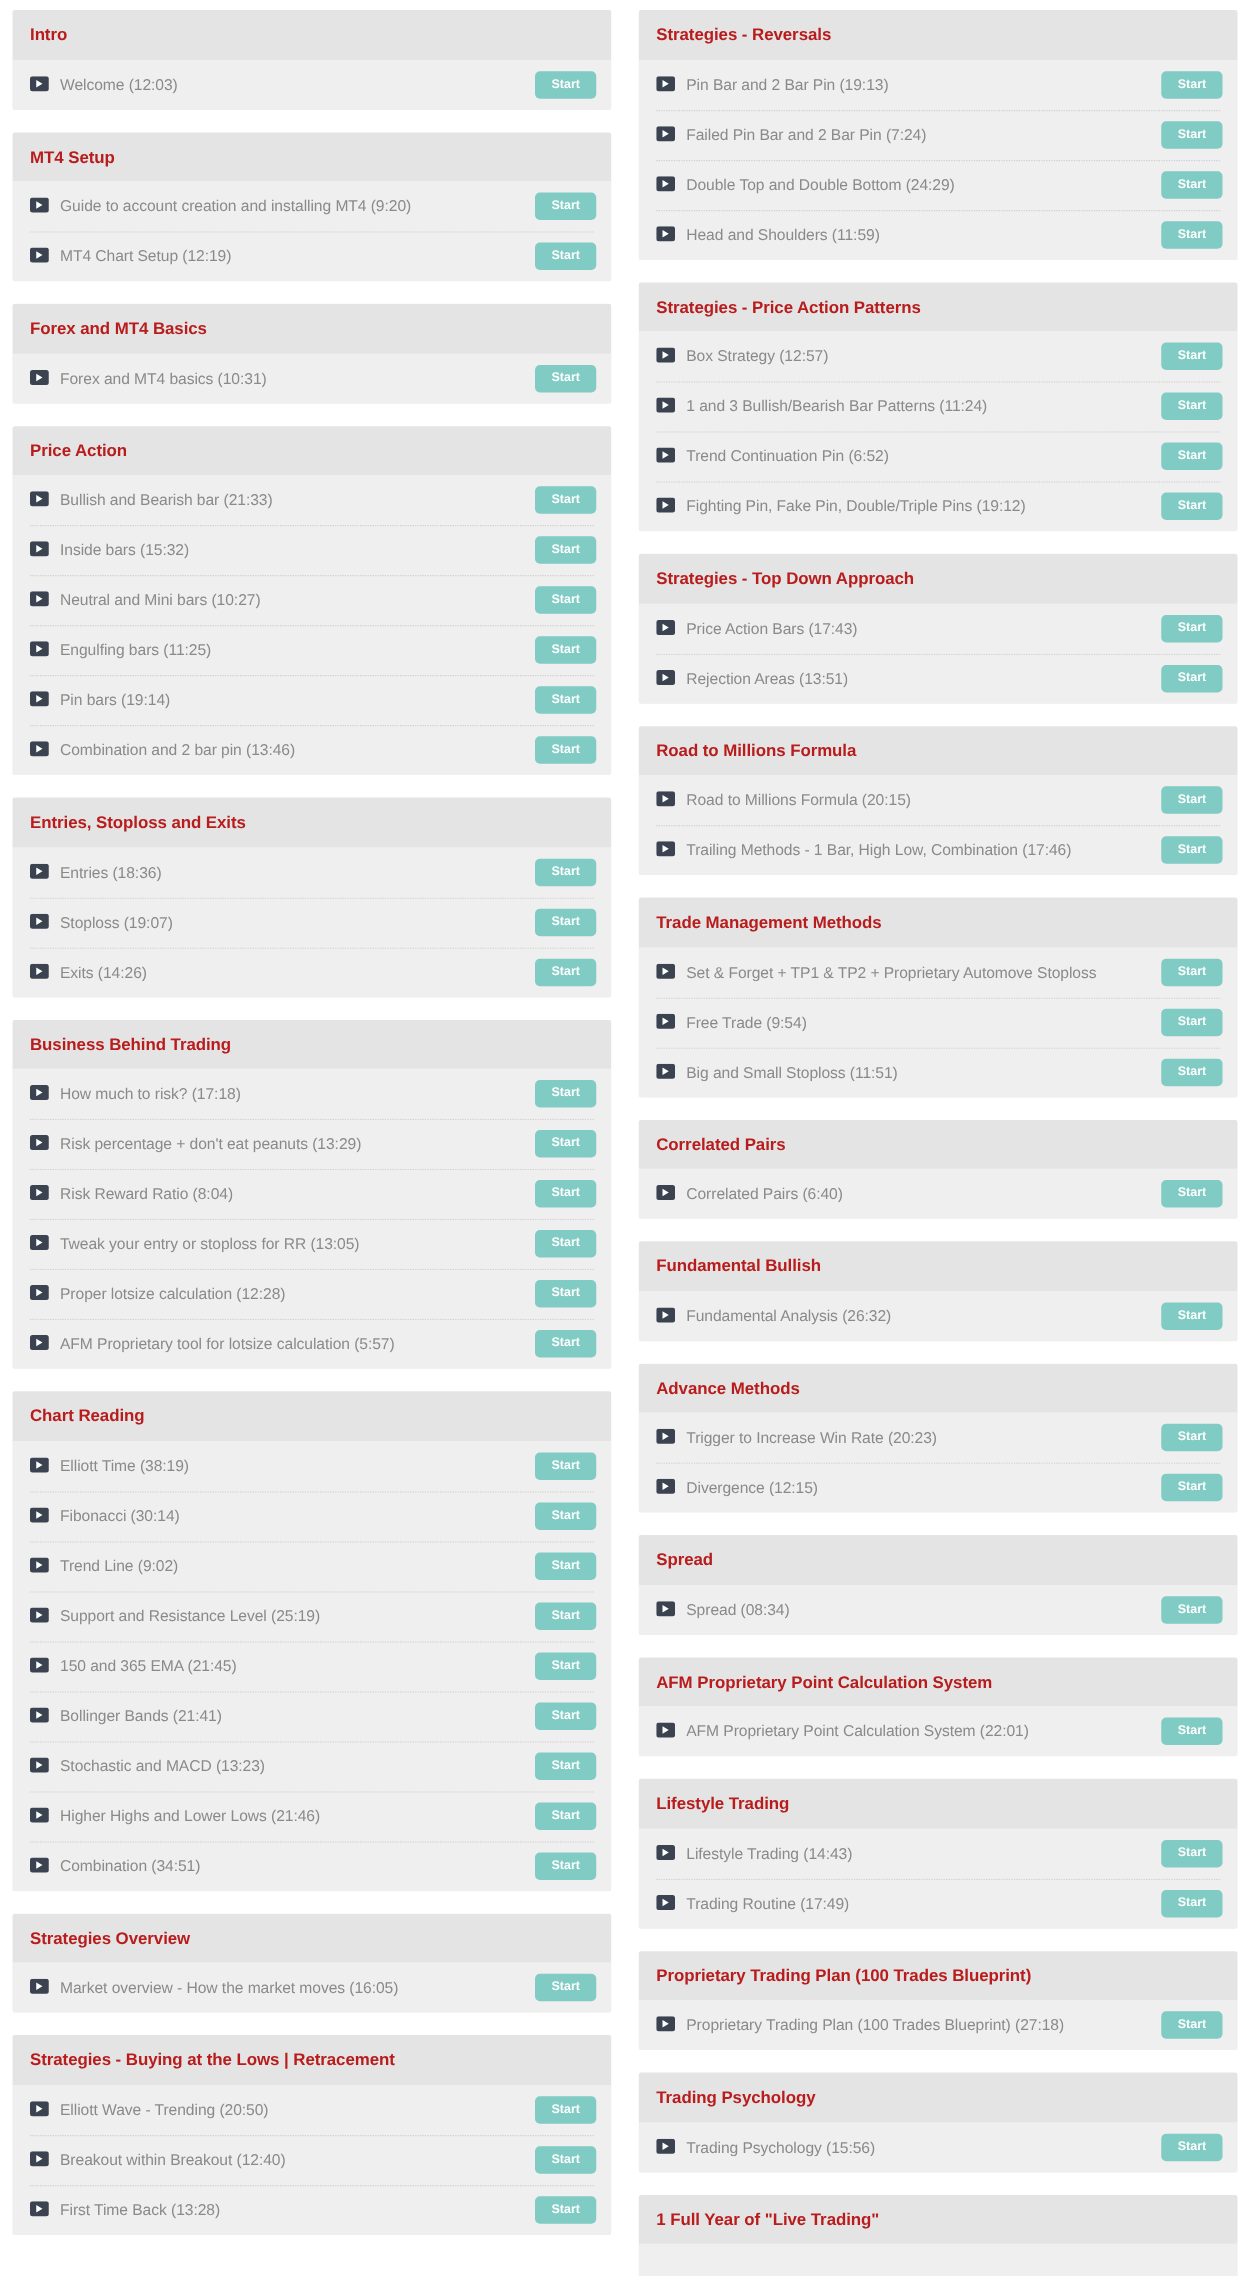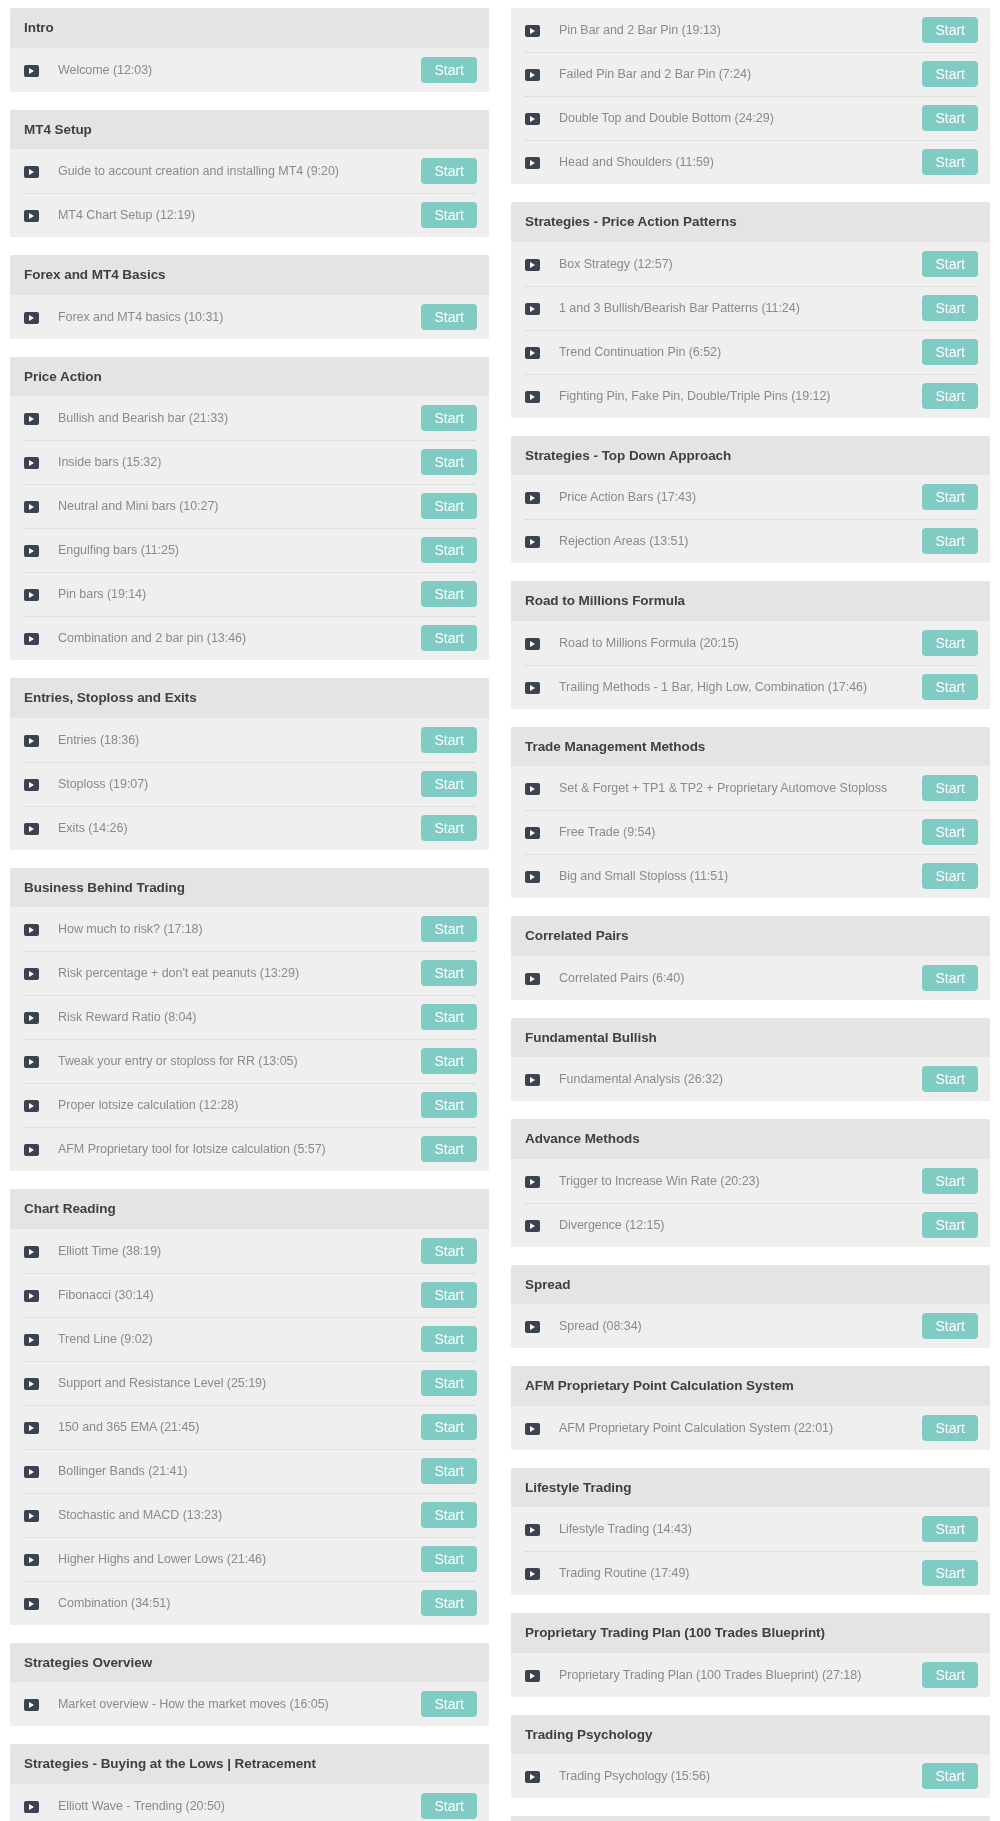--- a/index.html
+++ b/index.html
@@ -28,21 +28,21 @@
     margin-bottom: 18px;
     background: #efefef;
     border-radius: 2px;
     overflow: hidden;
   }
   .section-header {
     background: #e4e4e4;
     padding: 12px 14px 12px 14px;
     font-size: 13.5px;
     font-weight: bold;
-    color: #404040;
+    color: #b91c1c;
     letter-spacing: -0.05px;
     line-height: 1.15;
   }
   .lesson-row {
     position: relative;
     display: flex;
     align-items: center;
     justify-content: space-between;
     background: #efefef;
     padding: 9px 12px 9px 14px;
@@ -52,22 +52,22 @@
   .lesson-row + .lesson-row::before {
     content: "";
     position: absolute;
     left: 14px;
     right: 14px;
     top: 0;
     border-top: 1px dotted #cfcfcf;
   }
   .lesson-left {
     display: flex;
-    align-items: flex-end;
-    gap: 19px;
+    align-items: flex-start;
+    gap: 9px;
     min-width: 0;
     flex: 1 1 auto;
     overflow: hidden;
     white-space: nowrap;
   }
   .play-icon {
     flex: 0 0 auto;
     width: 15px;
     height: 12px;
     background: #3b4250;
@@ -91,22 +91,22 @@
     color: #8a8a8a;
     white-space: nowrap;
     overflow: hidden;
     letter-spacing: -0.05px;
   }
   .start-button {
     flex: 0 0 auto;
     margin-left: 10px;
     background: #80cbc4;
     color: #ffffff;
-    font-size: 14px;
-    font-weight: normal;
+    font-size: 10px;
+    font-weight: bold;
     border: none;
     border-radius: 4px;
     padding: 6px 13px 6px 13px;
     cursor: pointer;
     line-height: 1;
     font-family: "Liberation Sans", sans-serif;
   }
 </style>
 </head>
 <body>
@@ -360,20 +360,21 @@
           <div class="lesson-left">
             <span class="play-icon"></span>
             <span class="lesson-title">First Time Back (13:28)</span>
           </div>
           <button class="start-button">Start</button>
         </div>
       </div>
     </div>
     <div class="column">
       <div class="section">
+        <div class="section-header">Strategies - Reversals</div>
         <div class="lesson-row">
           <div class="lesson-left">
             <span class="play-icon"></span>
             <span class="lesson-title">Pin Bar and 2 Bar Pin (19:13)</span>
           </div>
           <button class="start-button">Start</button>
         </div>
         <div class="lesson-row">
           <div class="lesson-left">
             <span class="play-icon"></span>

